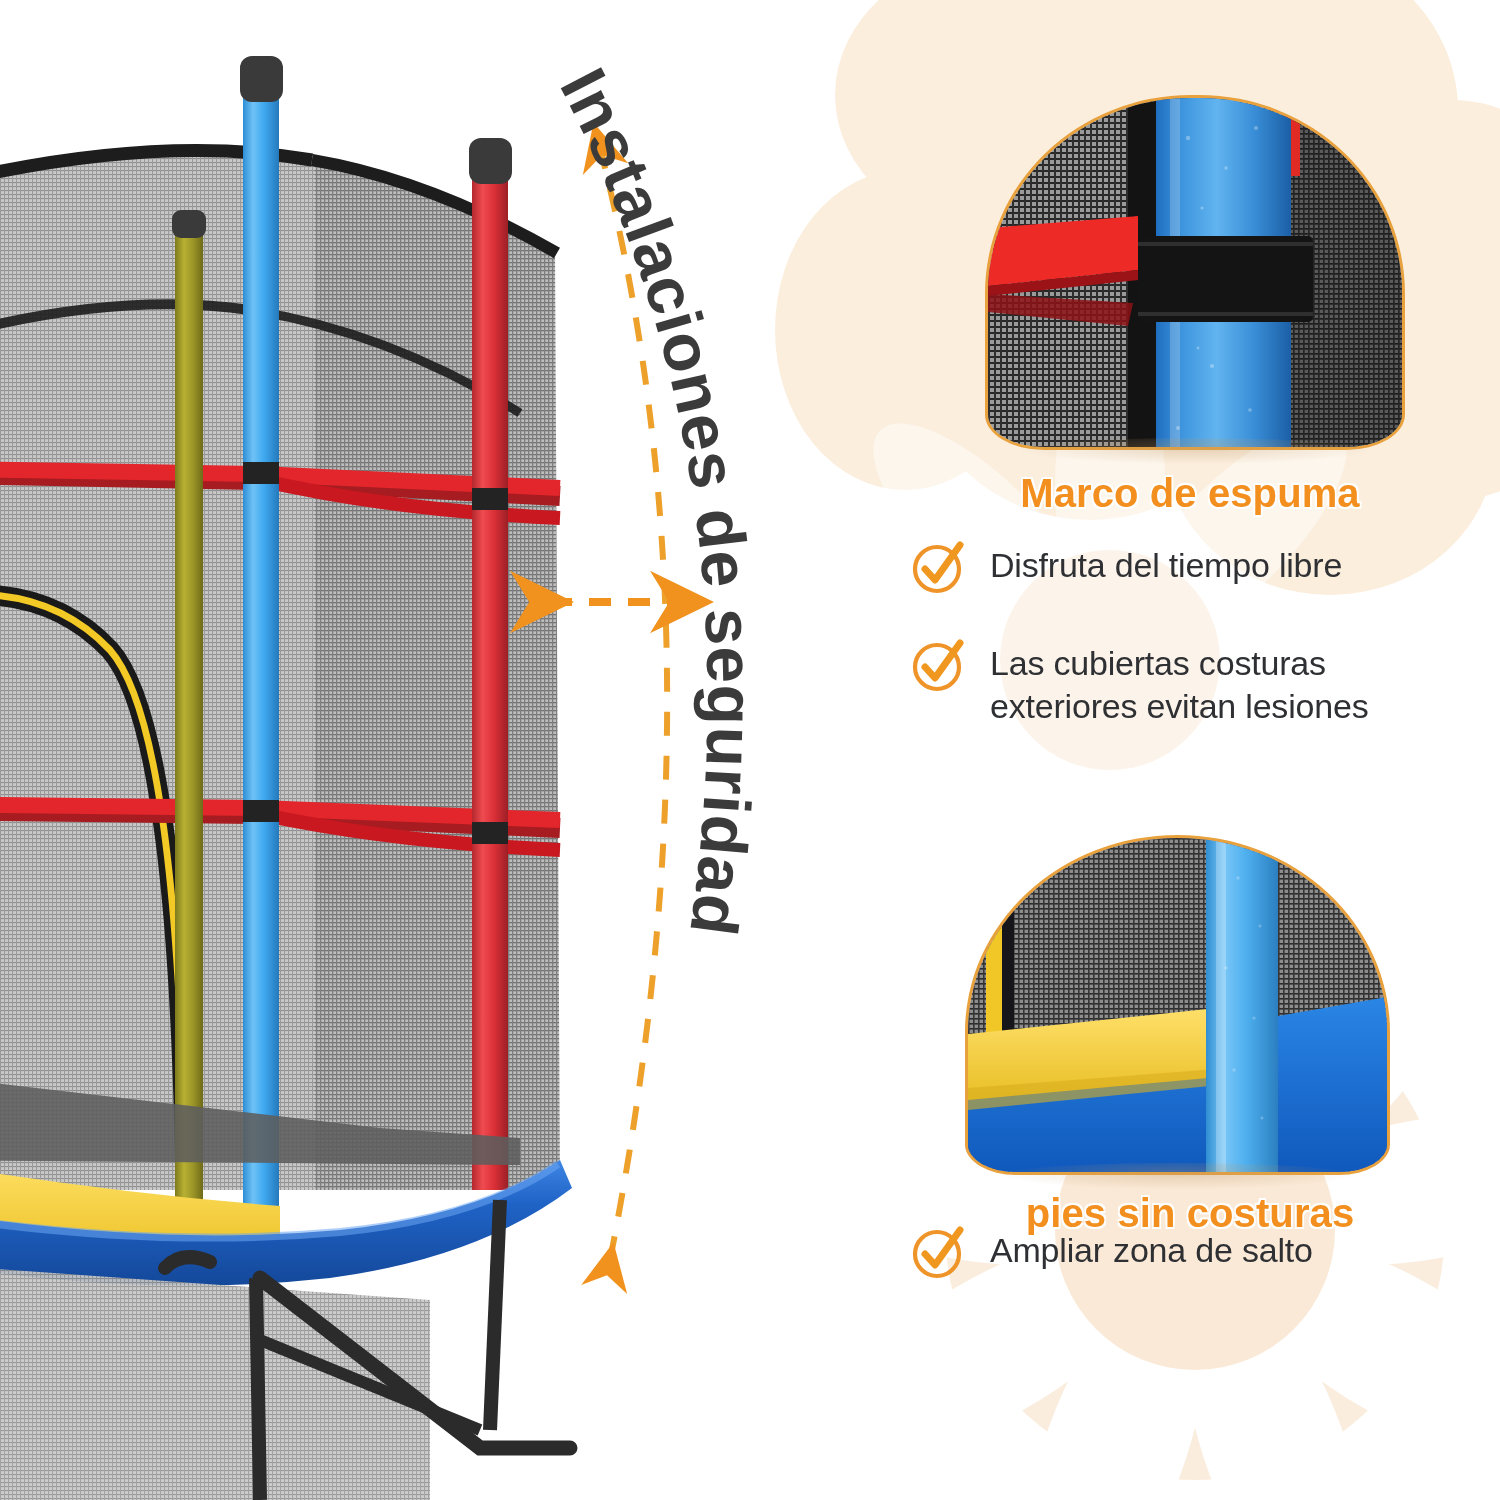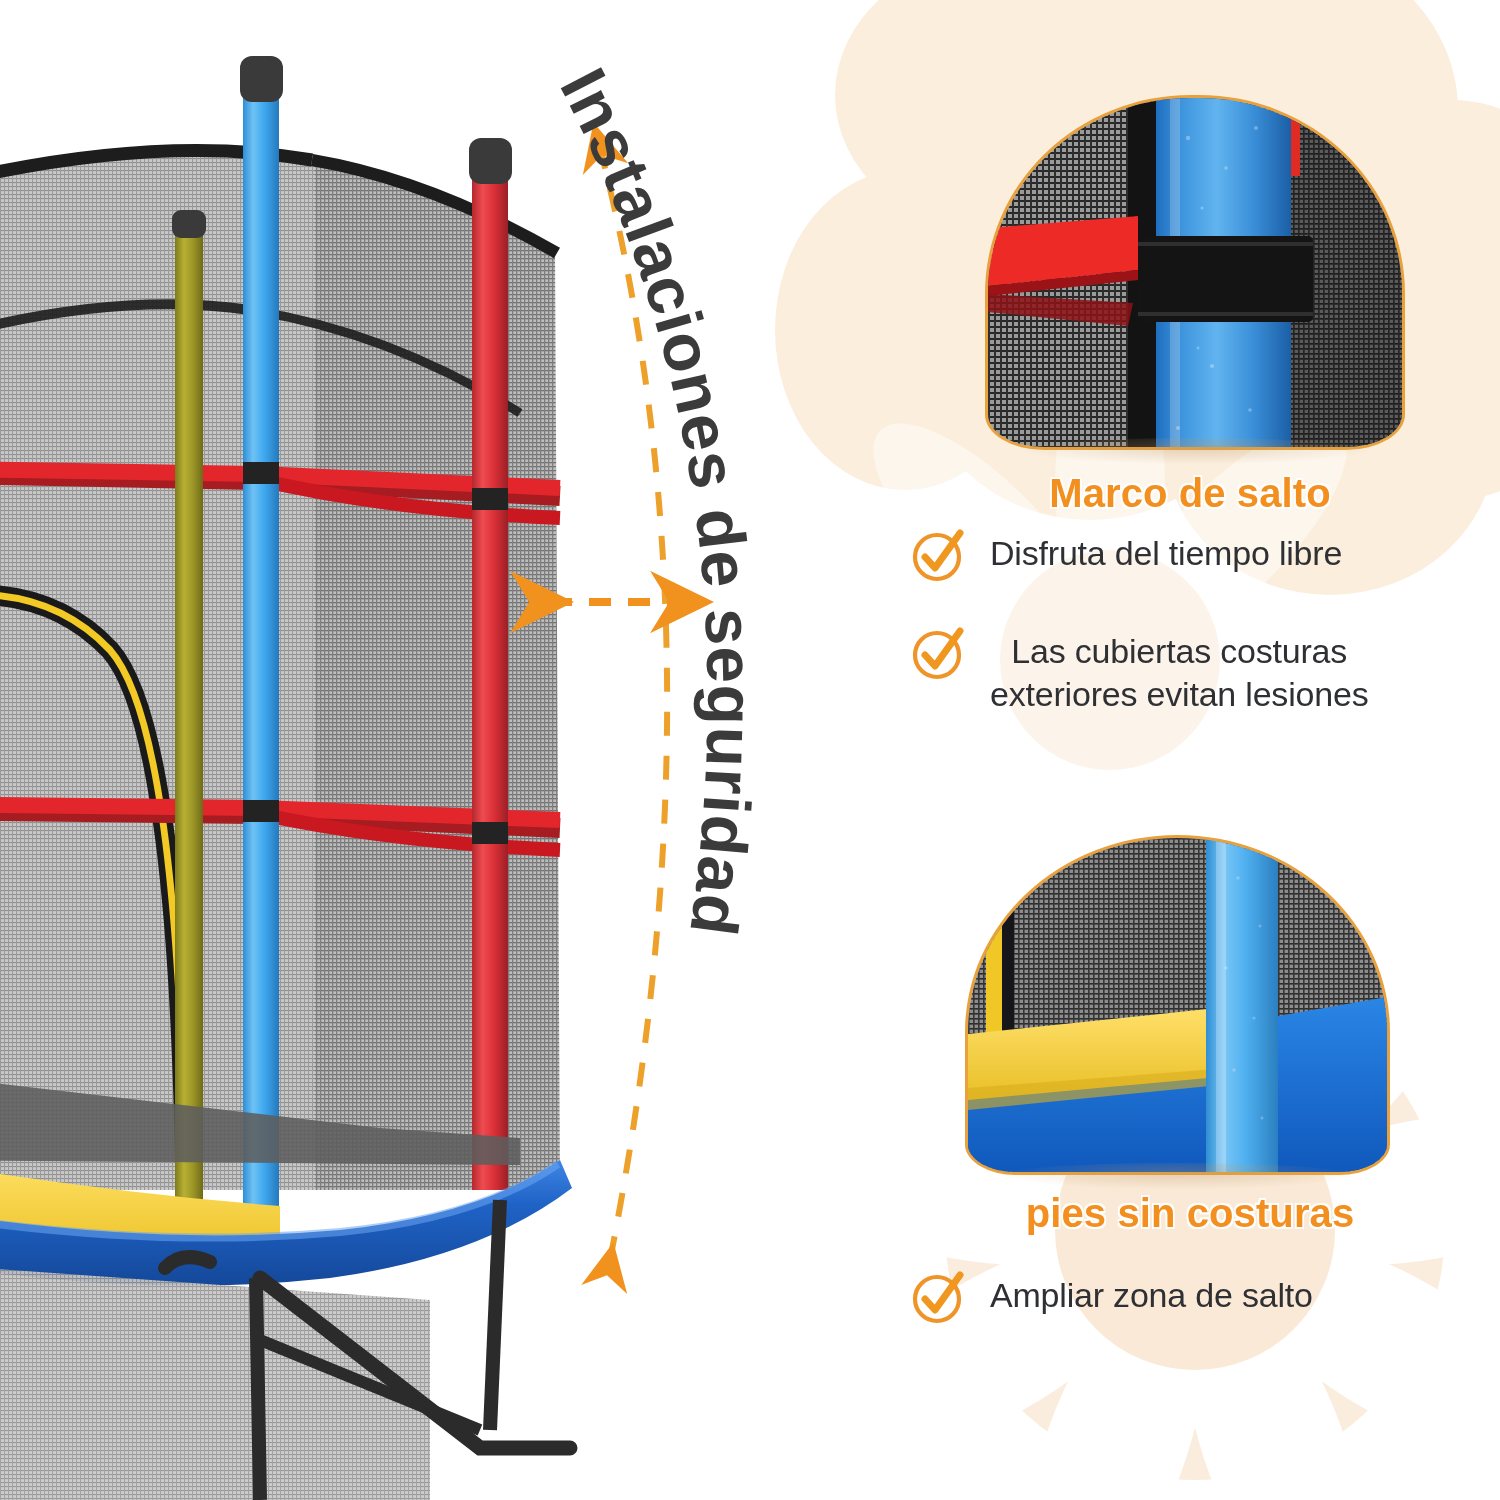--- a/index.html
+++ b/index.html
@@ -281,24 +281,24 @@
 
           <rect x="150" y="138" width="175" height="86" rx="5" fill="#141414"></rect>
           <rect x="150" y="144" width="175" height="4" fill="#3a3a3a" opacity=".7"></rect>
           <rect x="150" y="214" width="175" height="4" fill="#3a3a3a" opacity=".7"></rect>
         </svg>
       </div>
       <div class="shadow"></div>
     </div>
 
     <div class="sect-title" style="top:470px;">
-      <span>Marco de salto</span>
-    </div>
-
-    <div class="bullets" style="top:528px; padding-left:30px; padding-right:20px;text-align:center;">
+      <span>Marco de espuma</span>
+    </div>
+
+    <div class="bullets" style="top:540px; padding-left:30px; padding-right:20px;">
       <div class="bullet">
         <span class="ck">
           <svg viewBox="0 0 58 58" width="58" height="58" xmlns="http://www.w3.org/2000/svg">
             <circle cx="27" cy="31" r="22" fill="none" stroke="#ef9428" stroke-width="4.2"></circle>
             <path d="M15 31 L25 42 L50 7" fill="none" stroke="#f0971f" stroke-width="7" stroke-linecap="round" stroke-linejoin="round"></path>
           </svg>
         </span>
         <span class="txt">Disfruta del tiempo libre</span>
       </div>
 
@@ -360,21 +360,21 @@
           </g>
         </svg>
       </div>
       <div class="shadow"></div>
     </div>
 
     <div class="sect-title" style="top:1190px;">
       <div>pies sin costuras</div>
     </div>
 
-    <div class="bullets" style="top:1270px; padding-left:30px; padding-right:20px;">
+    <div class="bullets" style="top:1225px; padding-left:30px; padding-right:20px;">
       <div class="bullet">
         <span class="ck">
           <svg viewBox="0 0 58 58" width="58" height="58" xmlns="http://www.w3.org/2000/svg">
             <circle cx="27" cy="31" r="22" fill="none" stroke="#ef9428" stroke-width="4.2"></circle>
             <path d="M15 31 L25 42 L50 7" fill="none" stroke="#f0971f" stroke-width="7" stroke-linecap="round" stroke-linejoin="round"></path>
           </svg>
         </span>
         <span class="txt">Ampliar zona de salto</span>
       </div>
 

